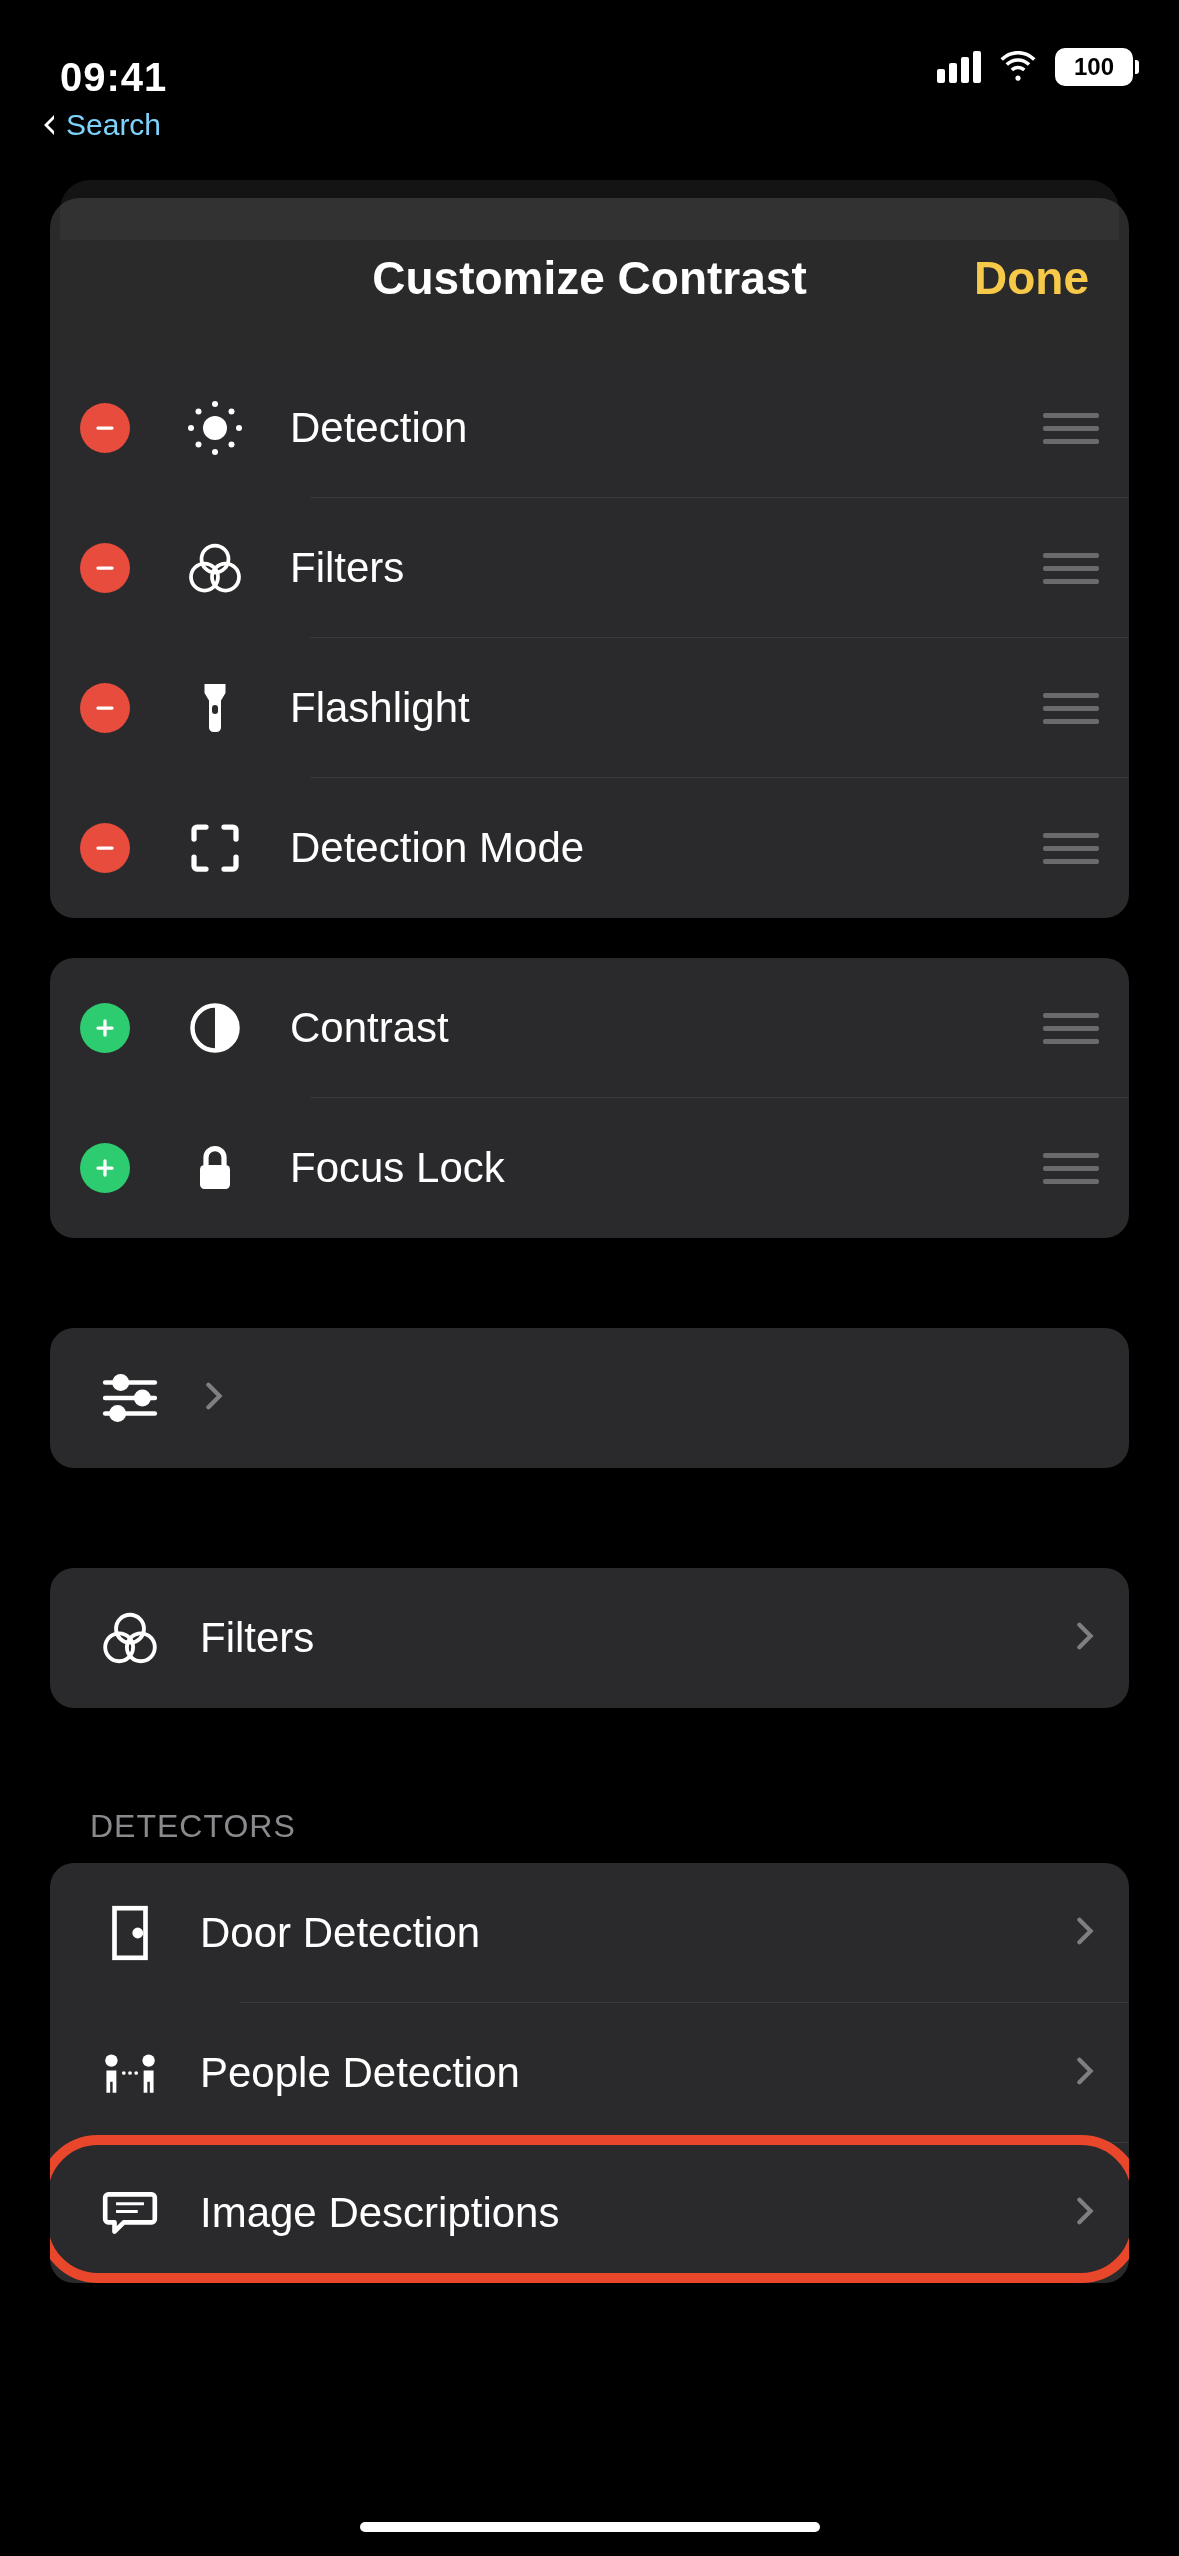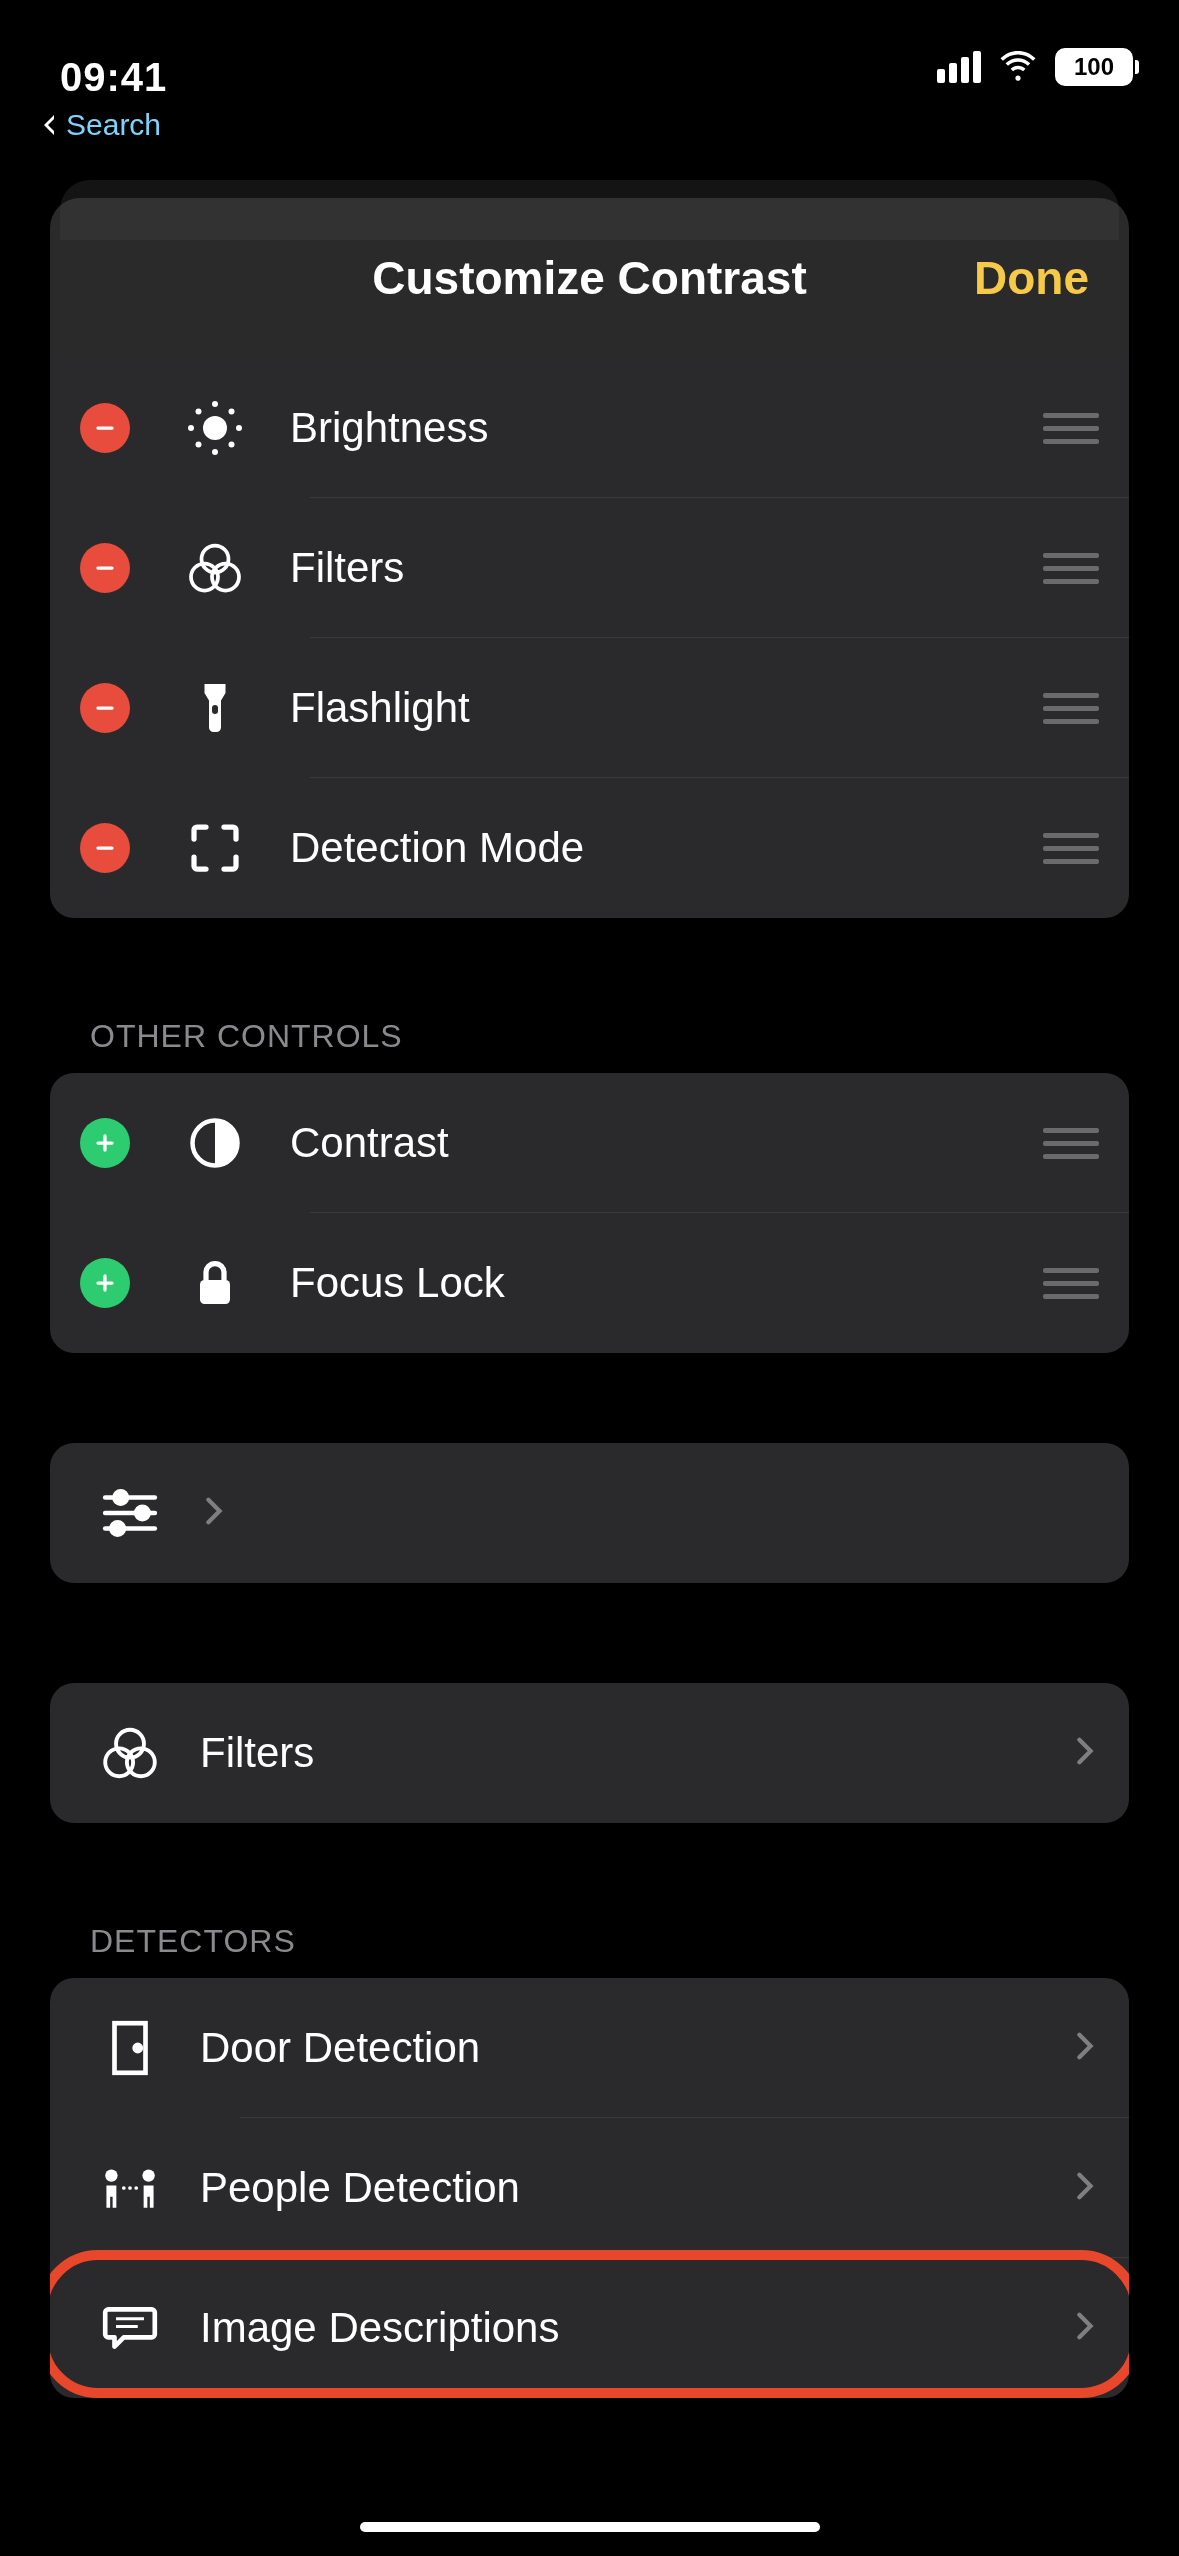--- a/index.html
+++ b/index.html
@@ -127,21 +127,21 @@
                   <circle cx="20" cy="36" r="2"></circle>
                   <circle cx="4" cy="20" r="2"></circle>
                   <circle cx="36" cy="20" r="2"></circle>
                   <circle cx="9" cy="9" r="2"></circle>
                   <circle cx="31" cy="9" r="2"></circle>
                   <circle cx="9" cy="31" r="2"></circle>
                   <circle cx="31" cy="31" r="2"></circle>
                 </g>
               </svg>
           </div>
-          <span class="row-label">Brightness</span>
+          <span class="row-label">Detection</span>
           <div class="drag-handle">
               <div></div>
               <div></div>
               <div></div>
             </div>
         </div>
         <div class="sep"></div>
       </div>
 
       <div class="row">
@@ -209,21 +209,20 @@
           <span class="row-label">Detection Mode</span>
           <div class="drag-handle">
               <div></div>
               <div></div>
               <div></div>
             </div>
         </div>
       </div>
     </div>
 
-    <div class="section-header">OTHER CONTROLS</div>
     <div class="group">
 
       <div class="row">
         <div class="row-inner">
           <div class="action-btn action-add">
             <svg viewBox="0 0 24 24" fill="#fff">
                 <rect x="10.5" y="4" width="3" height="16" rx="1.5"></rect>
                 <rect x="4" y="10.5" width="16" height="3" rx="1.5"></rect>
               </svg>
           </div>

